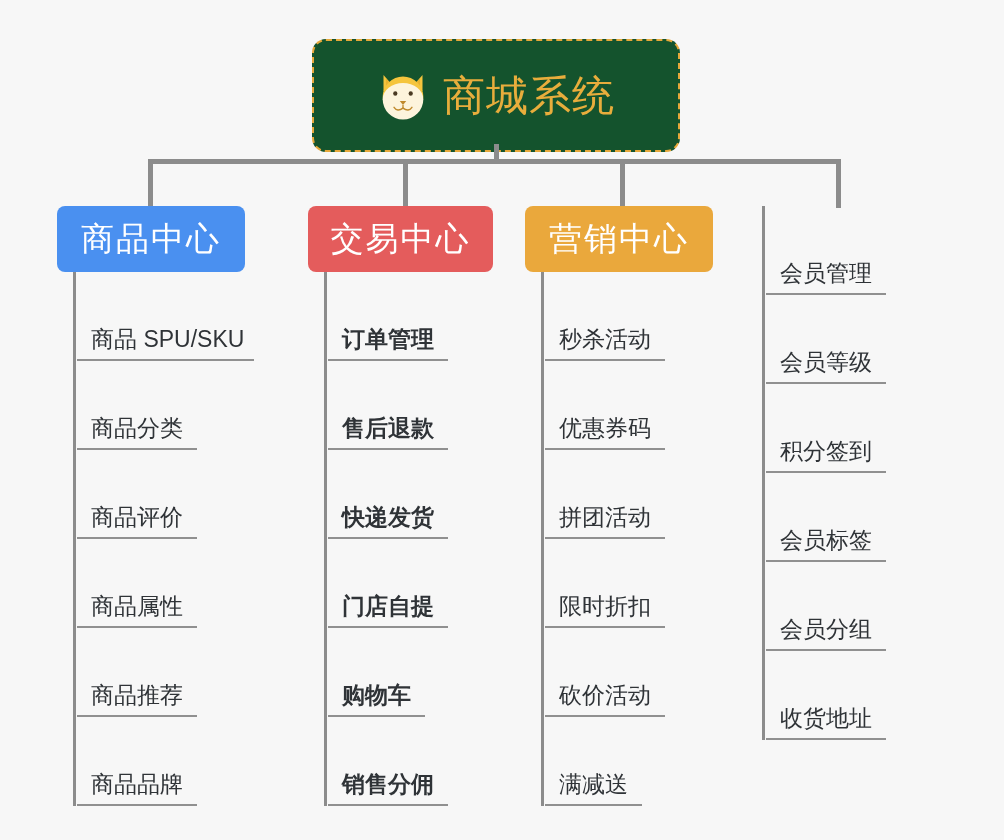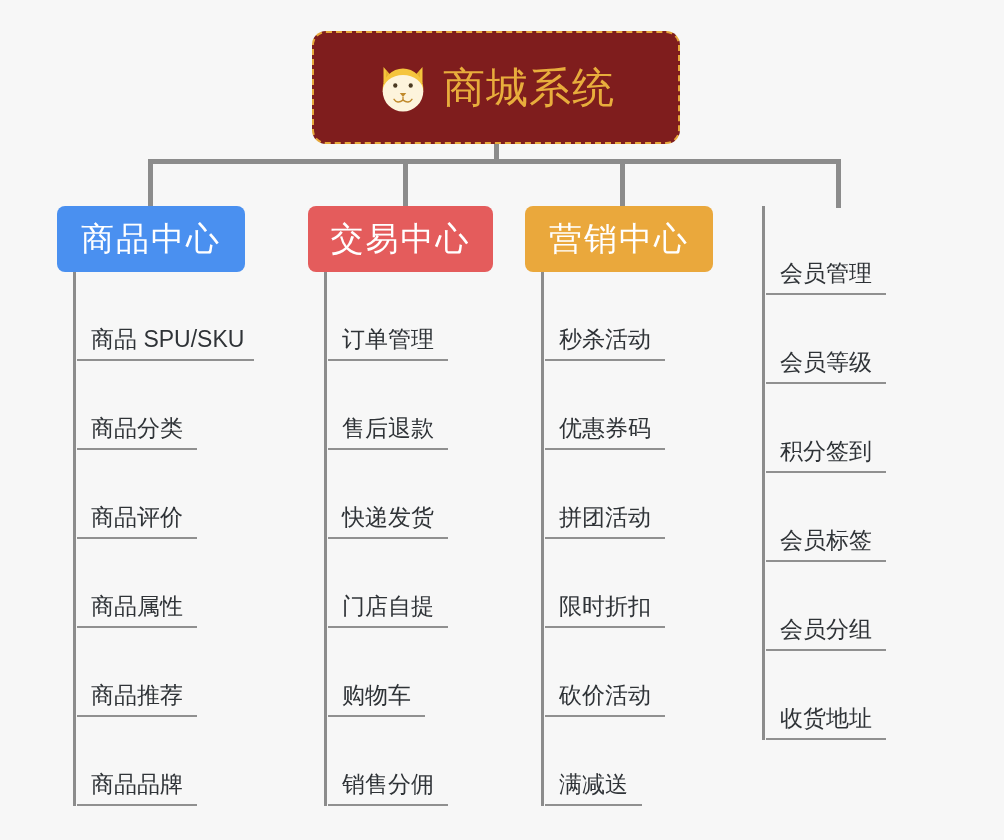--- a/index.html
+++ b/index.html
@@ -18,25 +18,25 @@
   .mindmap {
     position: relative;
     width: 1004px;
     height: 840px;
   }
 
   
   .root-node {
     position: absolute;
     left: 312px;
-    top: 31px;
+    top: 39px;
     width: 368px;
     height: 113px;
     box-sizing: border-box;
-    background: #7f1d1d;
+    background: #14532d;
     border: 2px dashed #e6a83a;
     border-radius: 14px;
     display: flex;
     align-items: center;
     justify-content: center;
     gap: 14px;
   }
   .root-icon {
     width: 52px;
     height: 52px;
@@ -102,21 +102,21 @@
     box-sizing: border-box;
   }
 
   
   .branch {
     position: relative;
     margin-left: 16px;
     padding-left: 1px;
     border-left: 3px solid #8c8c8c;
   }
-  .col-2 .branch { margin-left: 16px; }
+  .col-2 .branch { margin-left: 16px; font-weight: bold; }
   .col-3 .branch { margin-left: 16px; }
   .col-4 .branch { margin-left: 16px; }
 
   .leaf {
     height: 89px;
     display: flex;
     align-items: flex-end;
     box-sizing: border-box;
   }
   .leaf-inner {

